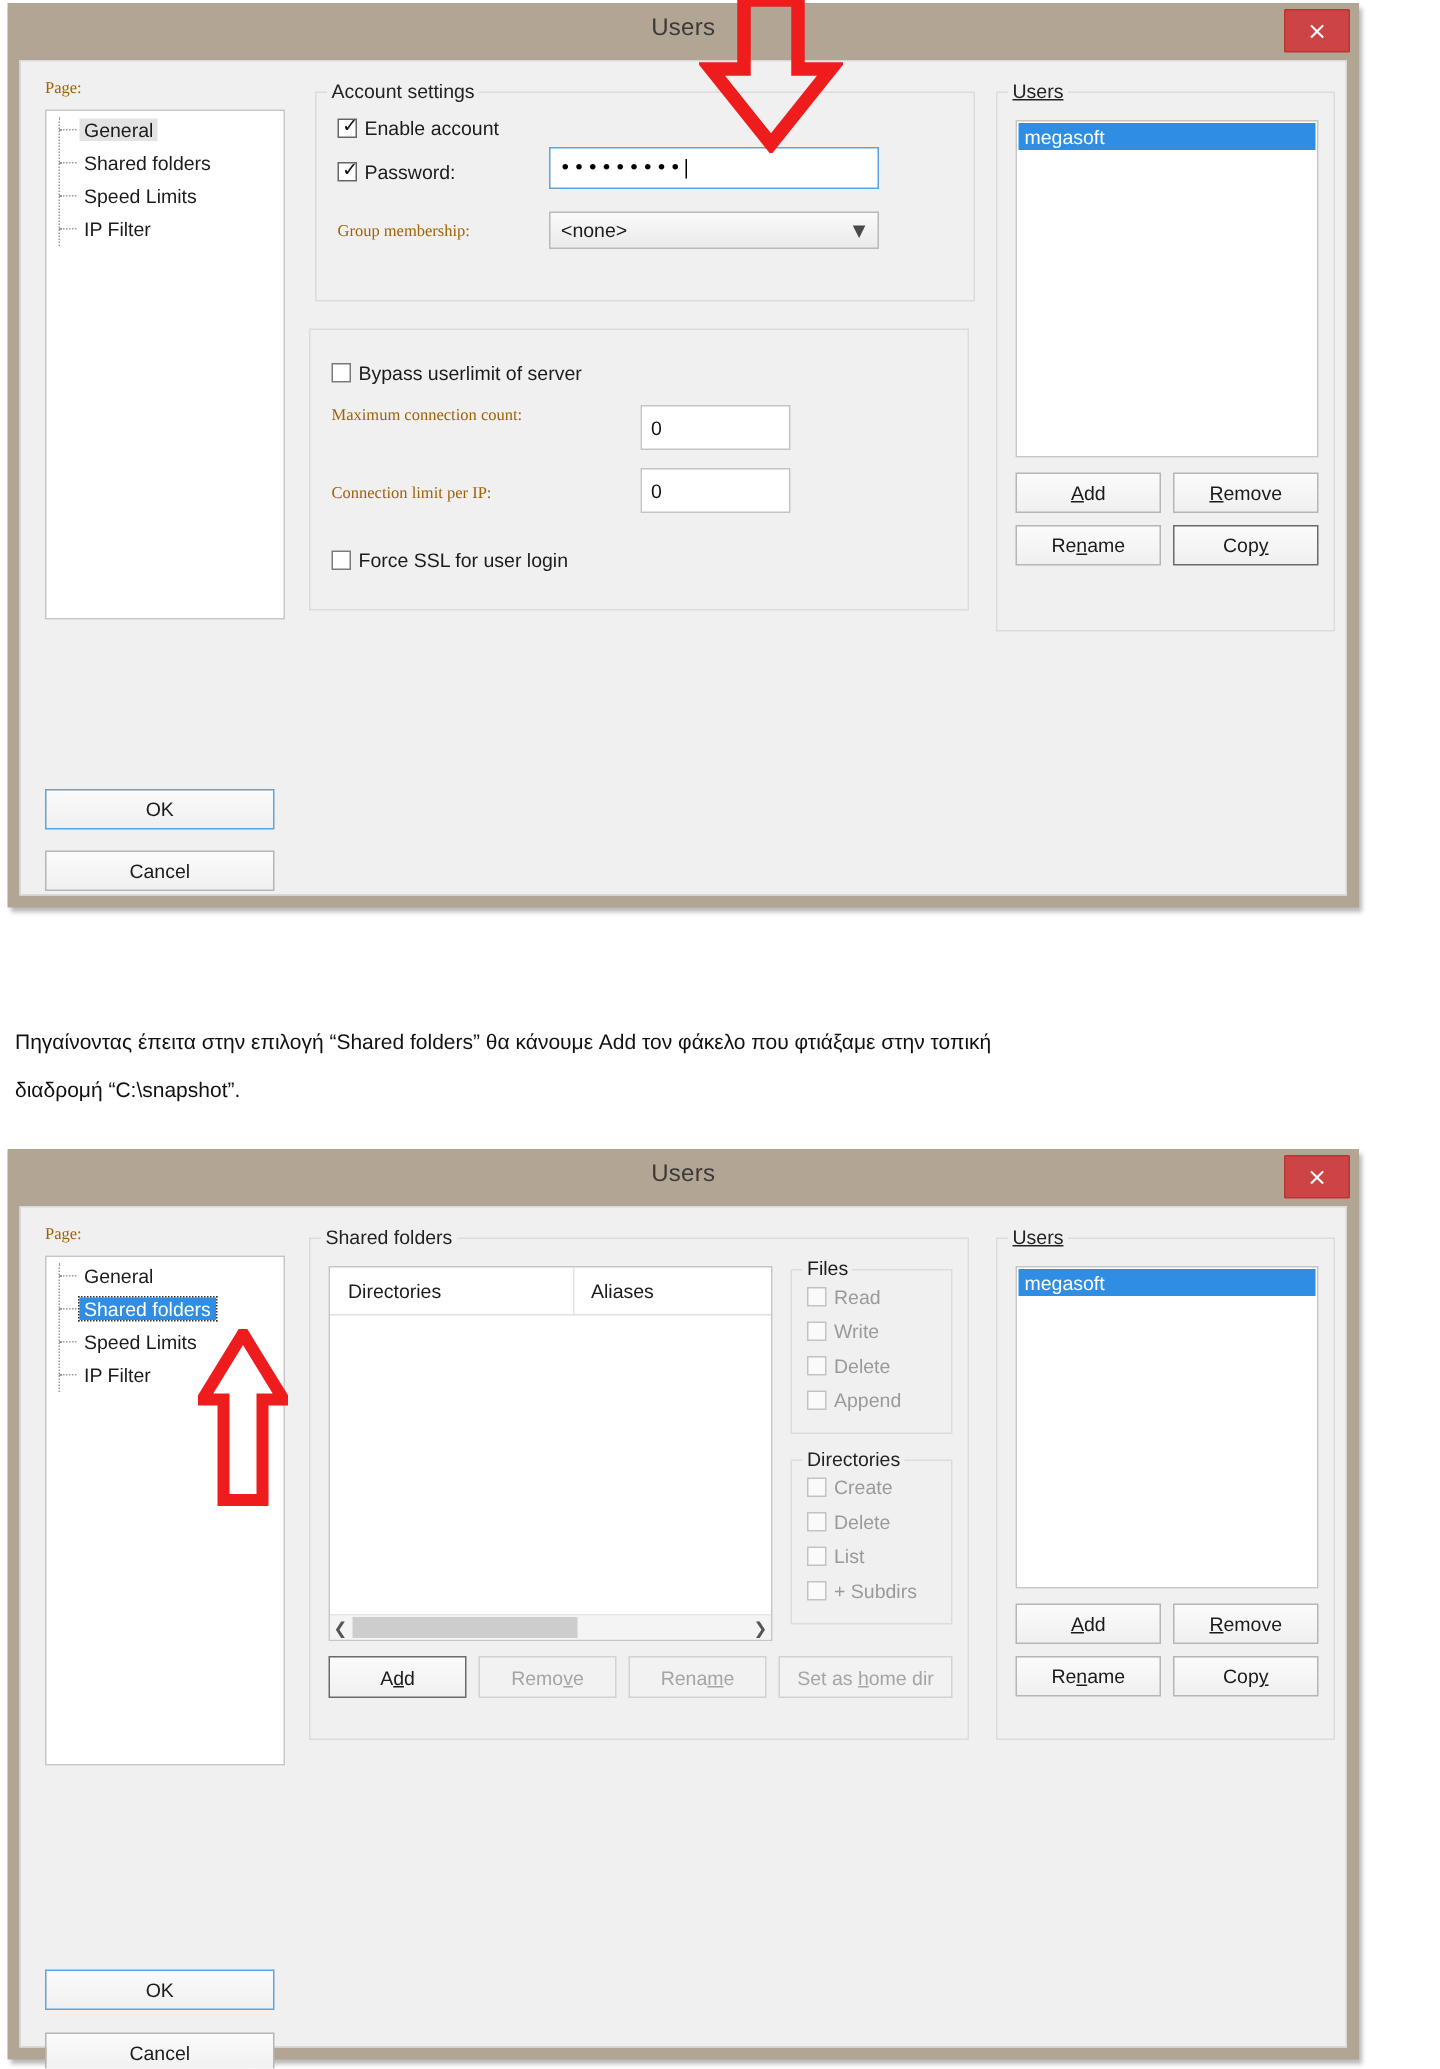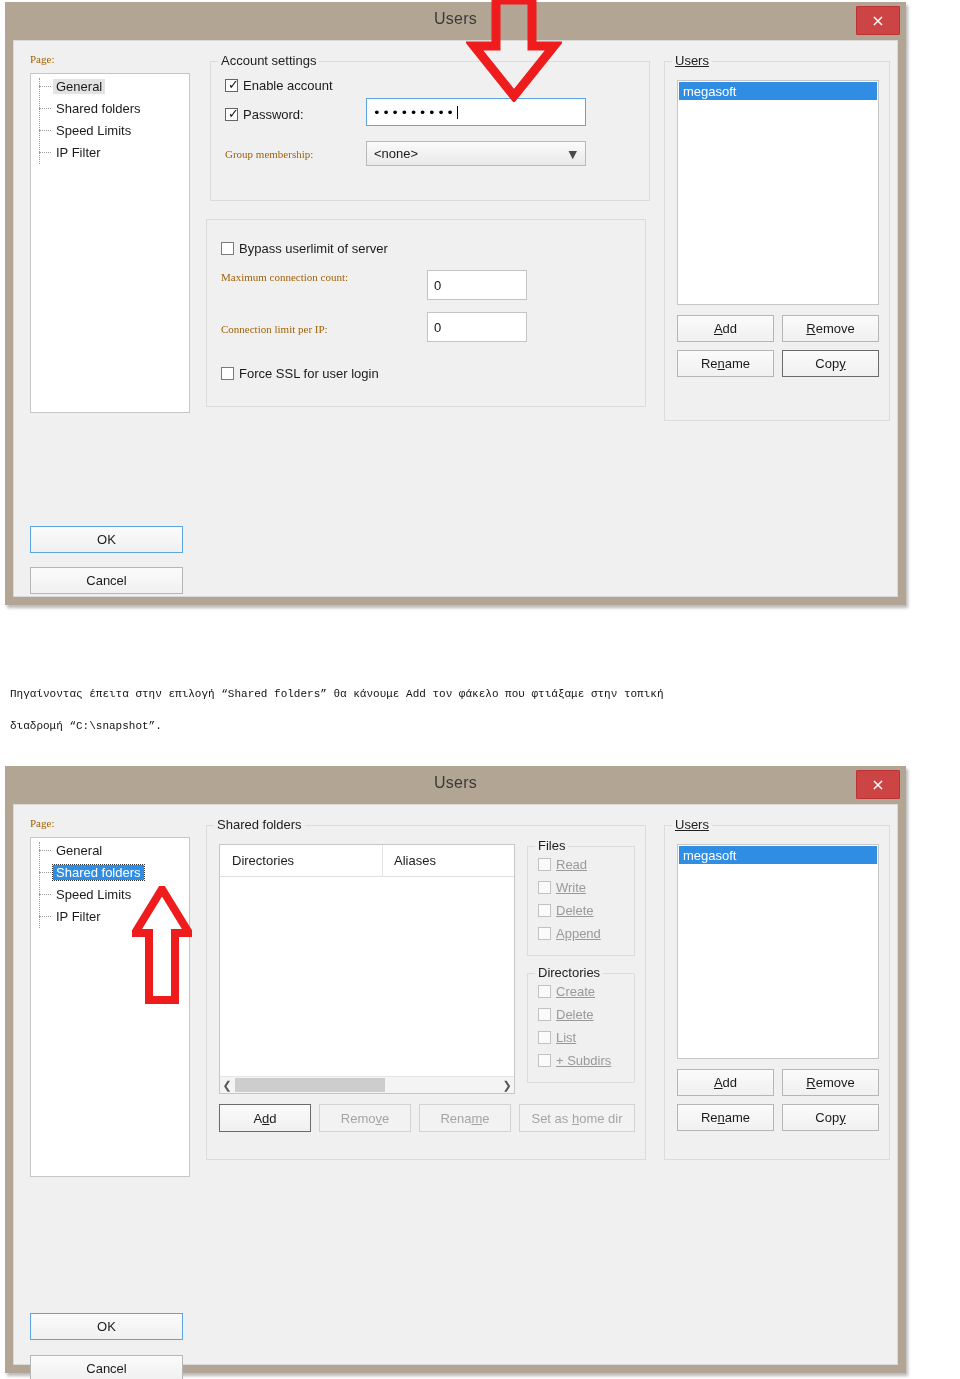--- a/index.html
+++ b/index.html
@@ -66,21 +66,21 @@
 
   
   .cb{position:absolute;font-size:13px;color:#1b1b1b;white-space:nowrap;
       display:flex;align-items:center;}
   .cb .box{
     width:13px;height:13px;border:1px solid #656565;background:#fff;
     box-sizing:border-box;margin-right:5px;position:relative;flex:none;
   }
   .cb.off .box{border-color:#7a7a7a;}
   .cb.dim .box{border-color:#c2c2c2;background:#fafafa;}
-  .cb.dim{color:#9a9a9a;text-decoration:underline;}
+  .cb.dim{color:#9a9a9a;}
   .cb .box .tick{
     position:absolute;left:2px;top:-2px;font-size:13px;color:#111;
     font-family:"DejaVu Sans",sans-serif;line-height:14px;
   }
 
   
   .tree-item{position:absolute;font-size:13px;color:#1b1b1b;white-space:nowrap;padding:0 3px;}
   .tree-item.sel-gray{background:#e3e3e3;}
   .tree-item.sel-blue{background:#2f8de4;color:#fff;outline:1px dotted #333;}
   .dash{position:absolute;border-top:1px dotted #9a9a9a;}
@@ -113,22 +113,22 @@
   
   .pwdots{letter-spacing:1.5px;font-size:13px;color:#000;font-family:"DejaVu Sans",sans-serif;}
   .caret-bar{display:inline-block;width:1px;height:13px;background:#000;margin-left:1px;
     vertical-align:-2px;}
 
   
   .arrow{position:absolute;}
 
   
   .para{
-    position:absolute;font-size:11px;color:#111;line-height:29px;
-    font-family:Liberation Mono, monospace;
+    position:absolute;font-size:14px;color:#111;line-height:29px;
+    font-family:Liberation Sans, sans-serif;
   }
 </style>
 </head>
 <body>
 
 <div class="win win-shadow" style="left:5px;top:2px;width:901px;height:603px;">
 
   <div class="titlebar">
     <div class="title-text">Users</div>
     <div class="closebtn">×</div>

